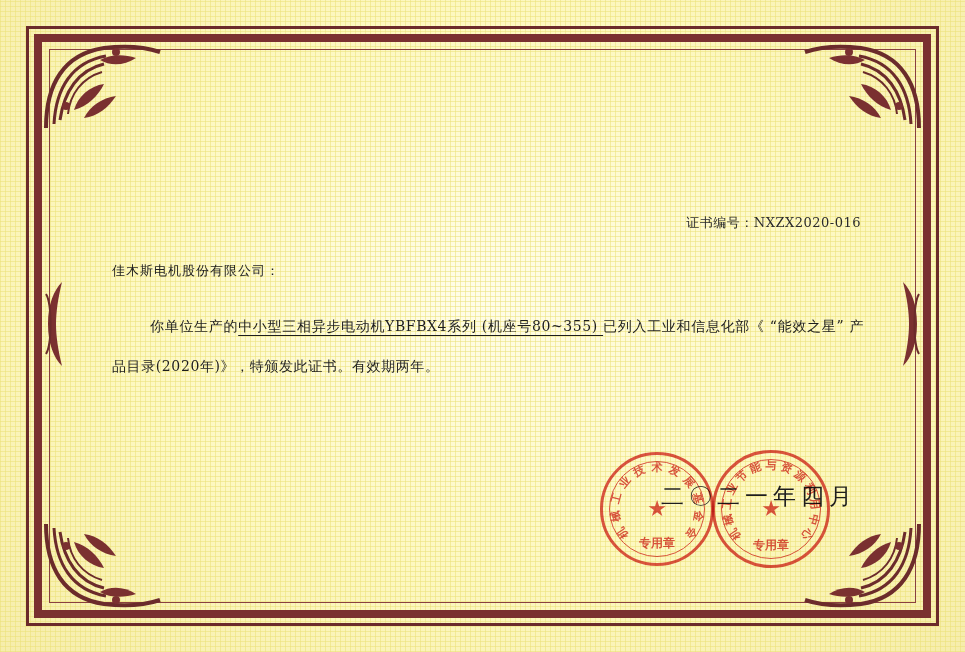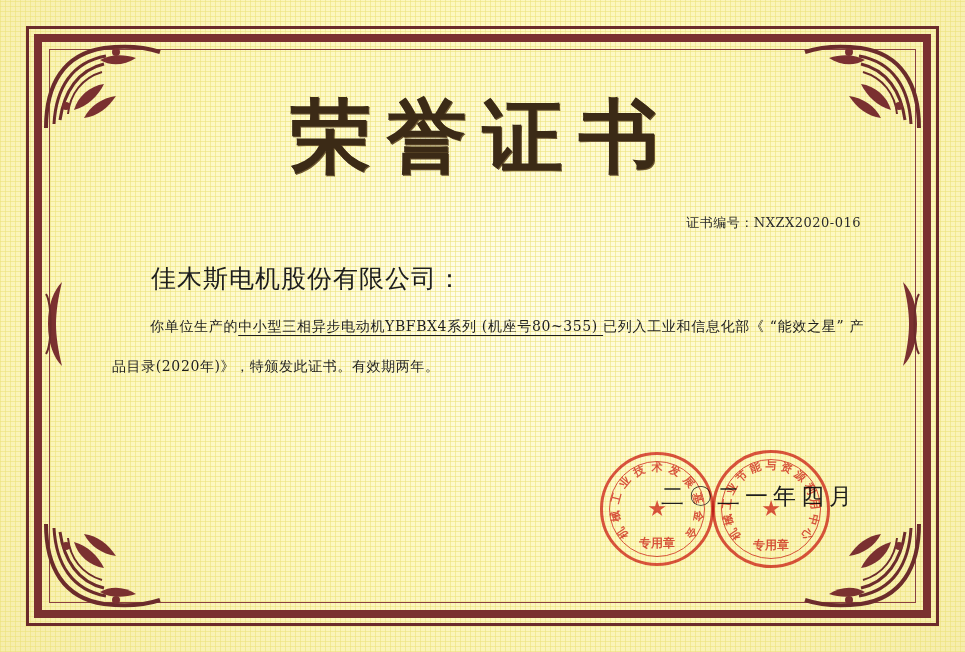--- a/index.html
+++ b/index.html
@@ -103,24 +103,23 @@
     color: #2b2b2b;
     letter-spacing: 0.5px;
   }
 
   
   #salutation {
     position: absolute;
     left: 112px;
     top: 262px;
     font-family: "DejaVu Serif", serif;
-    font-size: 25px;
+    font-size: 13px;
     color: #1d1d1d;
     letter-spacing: 1px;
-    padding-left: 39px;
   }
 
   #body-text {
     position: absolute;
     left: 112px;
     top: 306px;
     width: 752px;
     font-family: "DejaVu Serif", serif;
     font-size: 14px;
     line-height: 40px;
@@ -303,21 +302,20 @@
     <svg width="22" height="120" viewBox="0 0 22 120">
       <g fill="#7a3030">
         <path d="M4,60 C4,40 10,26 18,18 C14,34 12,48 12,60 C12,72 14,86 18,102 C10,94 4,80 4,60 Z"></path>
       </g>
       <g fill="none" stroke="#6b2b2b" stroke-width="2">
         <path d="M2,30 C8,40 8,80 2,90"></path>
       </g>
     </svg>
   </div>
 
-  <div id="title">荣誉证书</div>
 
   <div id="cert-no">
     <span>证书编号：</span><span>NXZX2020-016</span>
   </div>
 
   <div id="salutation">佳木斯电机股份有限公司：</div>
 
   <div id="body-text">你单位生产的<span class="u">中小型三相异步电动机YBFBX4系列 (机座号80~355) </span>已列入工业和信息化部《 “能效之星” 产品目录(2020年)》，特颁发此证书。有效期两年。</div>
 
   <div id="signature">

